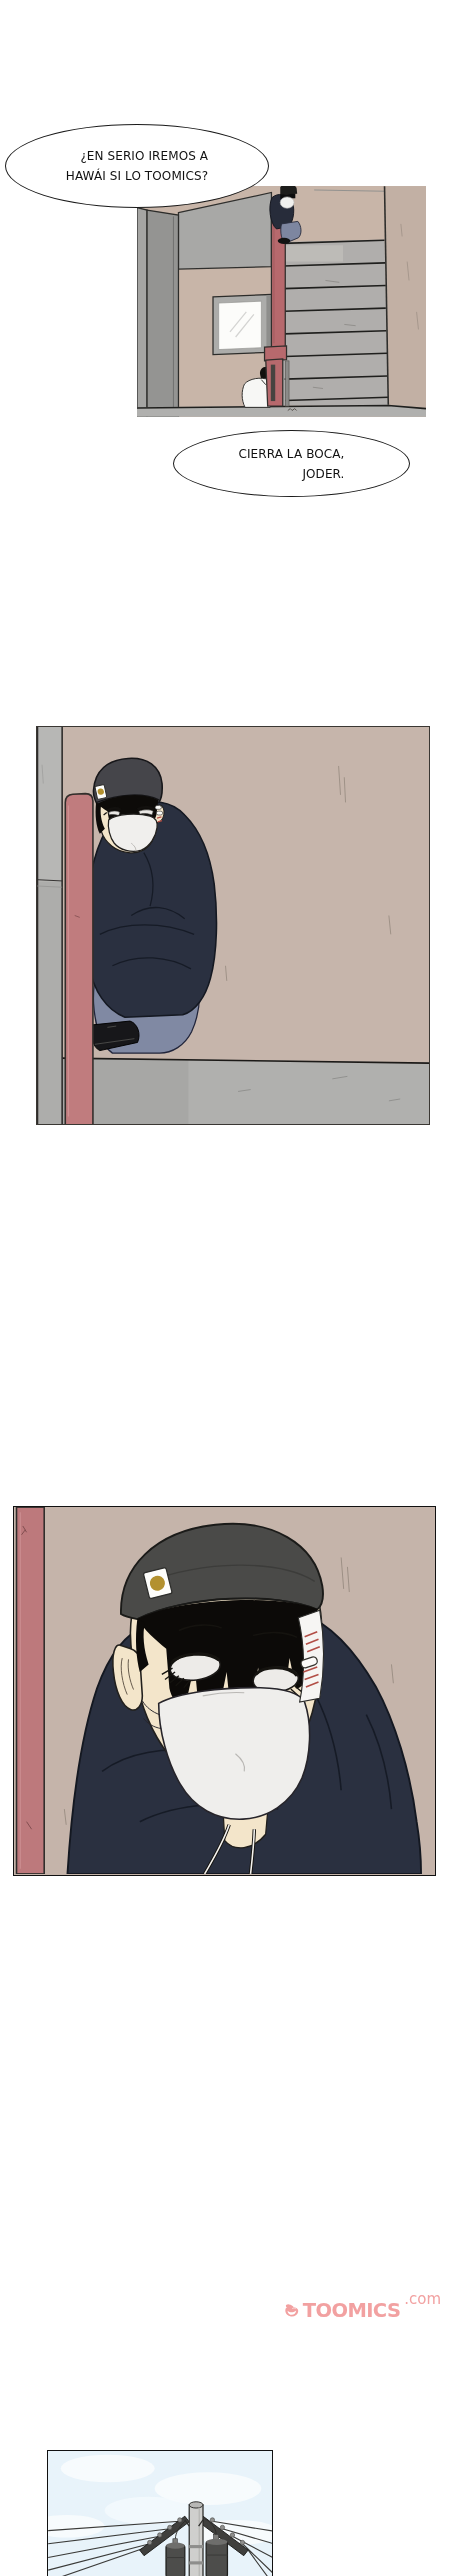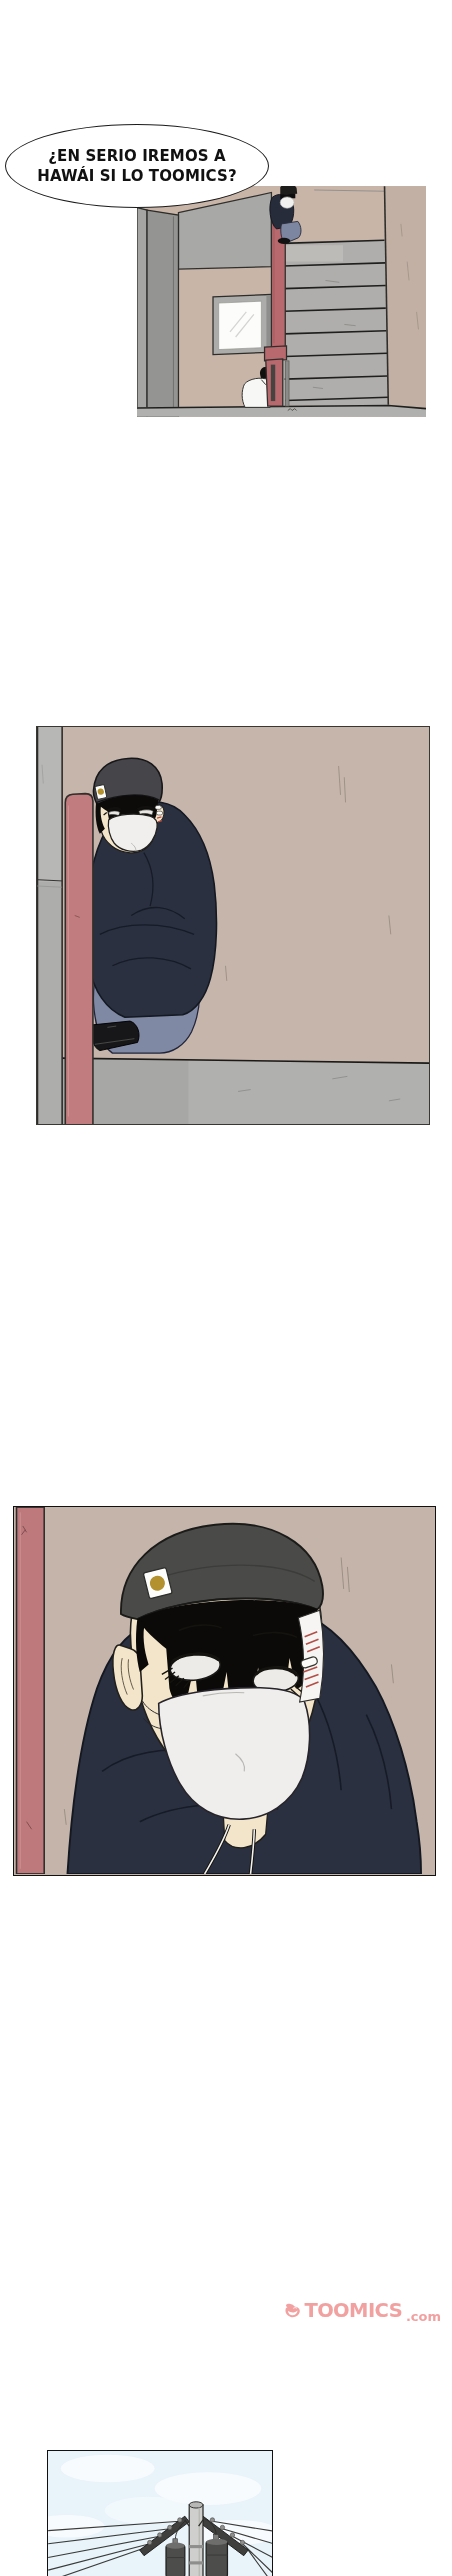--- a/index.html
+++ b/index.html
@@ -8,25 +8,25 @@
   .panel{position:absolute;overflow:hidden;box-sizing:border-box;background:#c8b5a8;}
   .panel svg{display:block;}
   #panel1{left:137px;top:186px;width:289px;height:231px;}
   #panel2{left:36px;top:726px;width:394px;height:399px;border:1.3px solid #3a3733;background:#c6b5ab;}
   #panel3{left:12.6px;top:1506px;width:423px;height:370px;border:1.9px solid #111;background:#c5b4aa;}
   #panel4{left:47px;top:2450px;width:226px;height:126px;border:1.9px solid #111;border-bottom:none;background:#e8f3fa;}
   .bubble{position:absolute;background:#ffffff;border:1.9px solid #1a1a1a;border-radius:50%;
           display:flex;align-items:center;justify-content:center;text-align:center;z-index:20;box-sizing:border-box;}
   #bubble1{left:5px;top:124px;width:264px;height:84px;}
   #bubble2{left:173px;top:430px;width:237px;height:67px;}
-  .bubble-text{font-size:15px;font-weight:700;line-height:20px;color:#111;letter-spacing:0.1px;}
+  .bubble-text{font-size:12px;font-weight:400;line-height:20px;color:#111;letter-spacing:0.1px;text-align:right;}
   .watermark{position:absolute;left:284px;top:2294px;width:157px;height:33px;display:flex;
              align-items:center;gap:3.8px;z-index:5;}
   .wm-brand{font-size:19.5px;font-weight:800;color:#f2a1a1;letter-spacing:-0.6px;}
-  .wm-suffix{font-size:13px;font-weight:700;color:#f2a1a1;align-self:flex-end;margin-bottom:3px;}
+  .wm-suffix{font-size:15px;font-weight:400;color:#f2a1a1;align-self:flex-end;margin-bottom:19px;}
 </style>
 </head>
 <body>
 
 <div class="page">
 
   <div class="panel" id="panel1">
     <svg width="289" height="231" viewBox="0 0 460 367">
       <rect x="0" y="0" width="460" height="367" fill="#c8b5a8"></rect>
       <path d="M282,6 L394,8" stroke="#8f8f8d" stroke-width="1.5" fill="none"></path>
@@ -94,20 +94,26 @@
     </svg>
   </div>
 
   <div class="bubble" id="bubble1">
     <div class="bubble-text">
       <span>¿EN SERIO IREMOS A</span><br>
       <span>HAWÁI SI LO TOOMICS?</span>
     </div>
   </div>
 
+  <div class="bubble" id="bubble2">
+    <div class="bubble-text">
+      <span>CIERRA LA BOCA,</span><br>
+      <span>JODER.</span>
+    </div>
+  </div>
 
   <div class="panel" id="panel2">
     <svg width="394" height="399" viewBox="0 0 627 635">
       <rect x="0" y="0" width="627" height="635" fill="#c6b5ab"></rect>
       <path d="M480,62 l3,46 M489,80 l2,40 M300,380 l2,24 M560,300 l3,30" stroke="#9c8f85" stroke-width="1.5" fill="none"></path>
 
       <g>
         <polygon points="0,526 627,534 627,635 0,635" fill="#b0b0ae"></polygon>
         <polygon points="40,527 241,530 241,635 40,635" fill="#a7a7a5"></polygon>
         <path d="M40,527 L627,535" stroke="#1c1a18" stroke-width="2.5" fill="none"></path>

